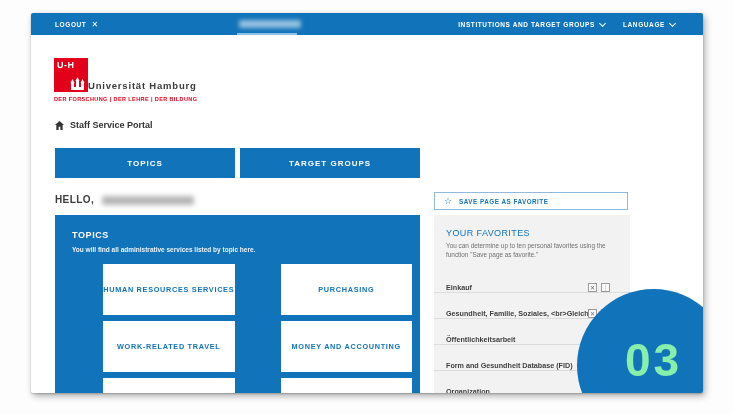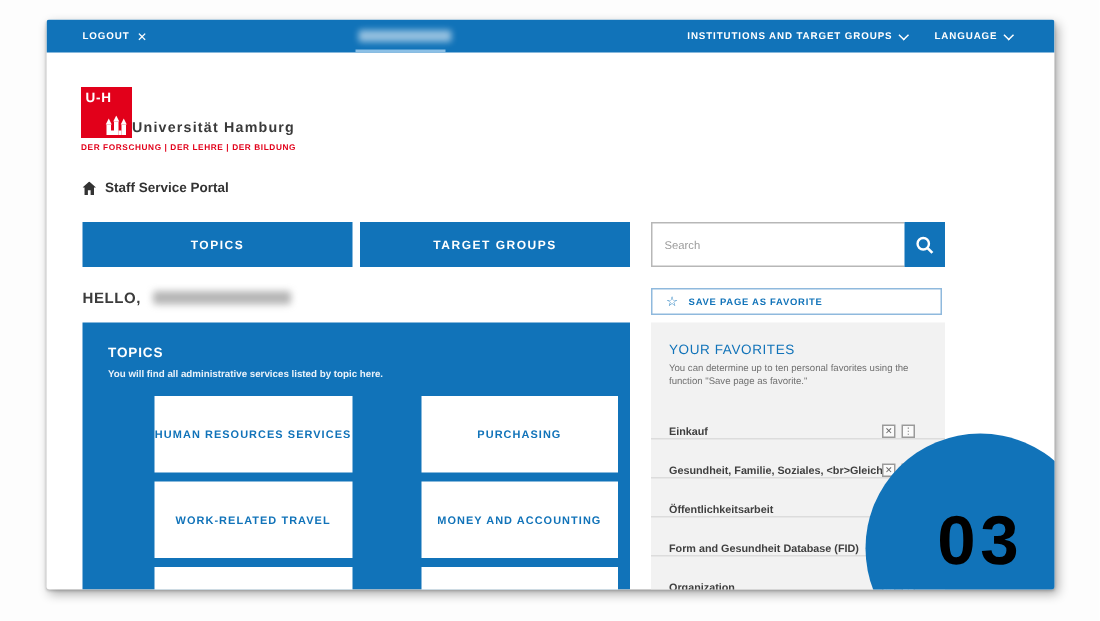--- a/index.html
+++ b/index.html
@@ -45,21 +45,21 @@
   .tab.t1{left:24px;width:180px;}
   .tab.t2{left:209px;width:180px;}
   .searchwrap{position:absolute;left:403px;top:135px;width:196px;height:30px;display:flex;}
   .searchwrap input{
     flex:1;border:1px solid #b7b7b7;border-right:none;background:#fff;outline:none;
     font-family:"Liberation Sans",sans-serif;font-size:7.5px;color:#444;padding:0 8px;min-width:0;
   }
   .searchwrap input::placeholder{color:#9a9a9a;}
   .search-btn{width:27px;background:#1173b9;border:none;display:flex;align-items:center;justify-content:center;cursor:pointer;}
   
-  .hello{position:absolute;left:24px;top:181px;font-size:10px;font-weight:bold;color:#3b3b3b;letter-spacing:.4px;display:flex;align-items:flex-start;gap:8px;}
+  .hello{position:absolute;left:24px;top:181px;font-size:10px;font-weight:bold;color:#3b3b3b;letter-spacing:.4px;display:flex;align-items:flex-end;gap:8px;}
   .blur-blob-hello{width:92px;height:9px;background:rgba(110,110,110,.5);border-radius:2px;filter:blur(2.5px);}
   .save-fav{position:absolute;left:403px;top:179px;width:194px;height:18px;background:#fff;
     border:1px solid #8fb9dd;display:flex;align-items:center;gap:7px;padding:0 0 0 9px;cursor:pointer;box-sizing:border-box;}
   .save-fav .star{color:#1173b9;font-size:9px;line-height:1;}
   .save-fav .lbl{color:#1173b9;font-size:6.3px;font-weight:bold;letter-spacing:.5px;}
   
   .topics-panel{position:absolute;left:24px;top:202px;width:365px;height:178px;background:#1173b9;}
   .topics-title{position:absolute;left:17px;top:15px;color:#fff;font-size:9px;font-weight:bold;letter-spacing:.6px;}
   .topics-desc{position:absolute;left:17px;top:31px;color:#eaf2fa;font-size:6.5px;font-weight:bold;}
   .topics-grid{position:absolute;left:8px;top:49px;width:349px;display:grid;
@@ -74,21 +74,21 @@
   .fav-row{height:26px;border-top:1px solid #dcdcdc;display:flex;align-items:flex-end;
     padding:0 12px;box-sizing:border-box;cursor:pointer;}
   .fav-row:first-child{border-top:none;}
   .fav-row .fav-label{font-size:7.2px;font-weight:bold;color:#3f3f3f;flex:1;white-space:nowrap;overflow:hidden;}
   .fav-icons{display:flex;gap:4px;margin-right:8px;}
   .mini-box{width:9px;height:9px;border:1px solid #9a9a9a;background:#fafafa;color:#666;
     display:flex;align-items:center;justify-content:center;font-size:6px;line-height:1;cursor:pointer;box-sizing:border-box;}
   
   .badge-circle{position:absolute;left:546px;top:276px;width:153px;height:153px;border-radius:50%;
     background:#1173b9;z-index:6;display:flex;align-items:center;justify-content:center;}
-  .badge-circle span{color:#000000;font-size:46px;font-weight:bold;letter-spacing:3px;margin-bottom:32px;margin-top:21px;}
+  .badge-circle span{color:#86efac;font-size:46px;font-weight:bold;letter-spacing:3px;margin-bottom:32px;margin-top:21px;}
 </style>
 </head>
 <body>
 
 <div class="card">
 
   <div class="topbar">
     <div class="logout">
       <span>LOGOUT</span>
       <span class="x-glyph">✕</span>
@@ -131,29 +131,20 @@
     </svg>
     <span>Staff Service Portal</span>
   </div>
 
   <div class="tab t1">
     <span>TOPICS</span>
   </div>
   <div class="tab t2">
     <span>TARGET GROUPS</span>
   </div>
-  <div class="searchwrap">
-    <input type="text" placeholder="Search" style="">
-    <button class="search-btn">
-      <svg width="13" height="13" viewBox="0 0 13 13">
-        <circle cx="5.5" cy="5.5" r="3.8" fill="none" stroke="#fff" stroke-width="1.6"></circle>
-        <line x1="8.4" y1="8.4" x2="11.6" y2="11.6" stroke="#fff" stroke-width="1.8"></line>
-      </svg>
-    </button>
-  </div>
 
   <div class="hello">
     <span>HELLO,</span>
     <span class="blur-blob-hello"></span>
   </div>
   <div class="save-fav">
     <span class="star">☆</span>
     <span class="lbl">SAVE PAGE AS FAVORITE</span>
   </div>
 

